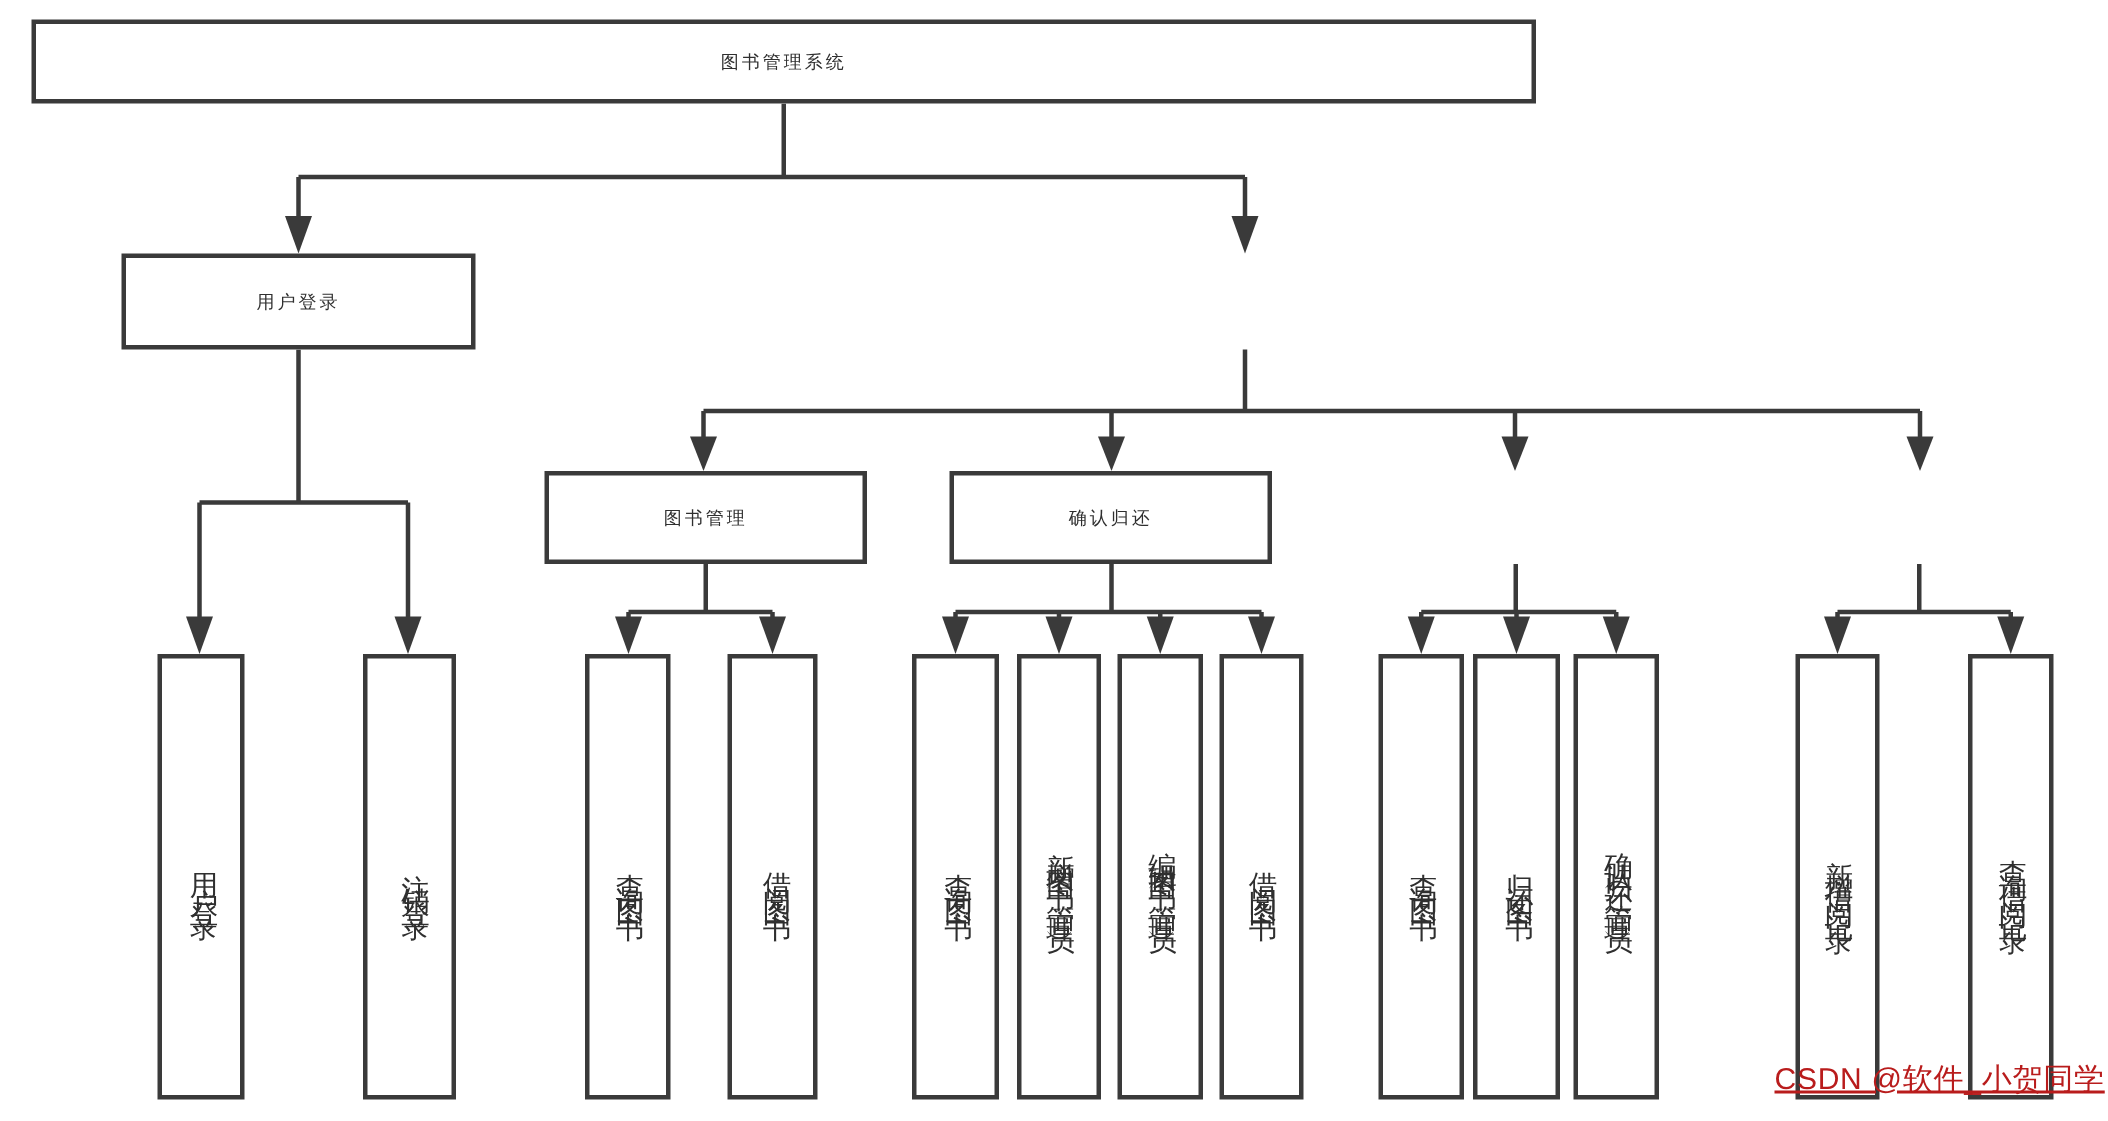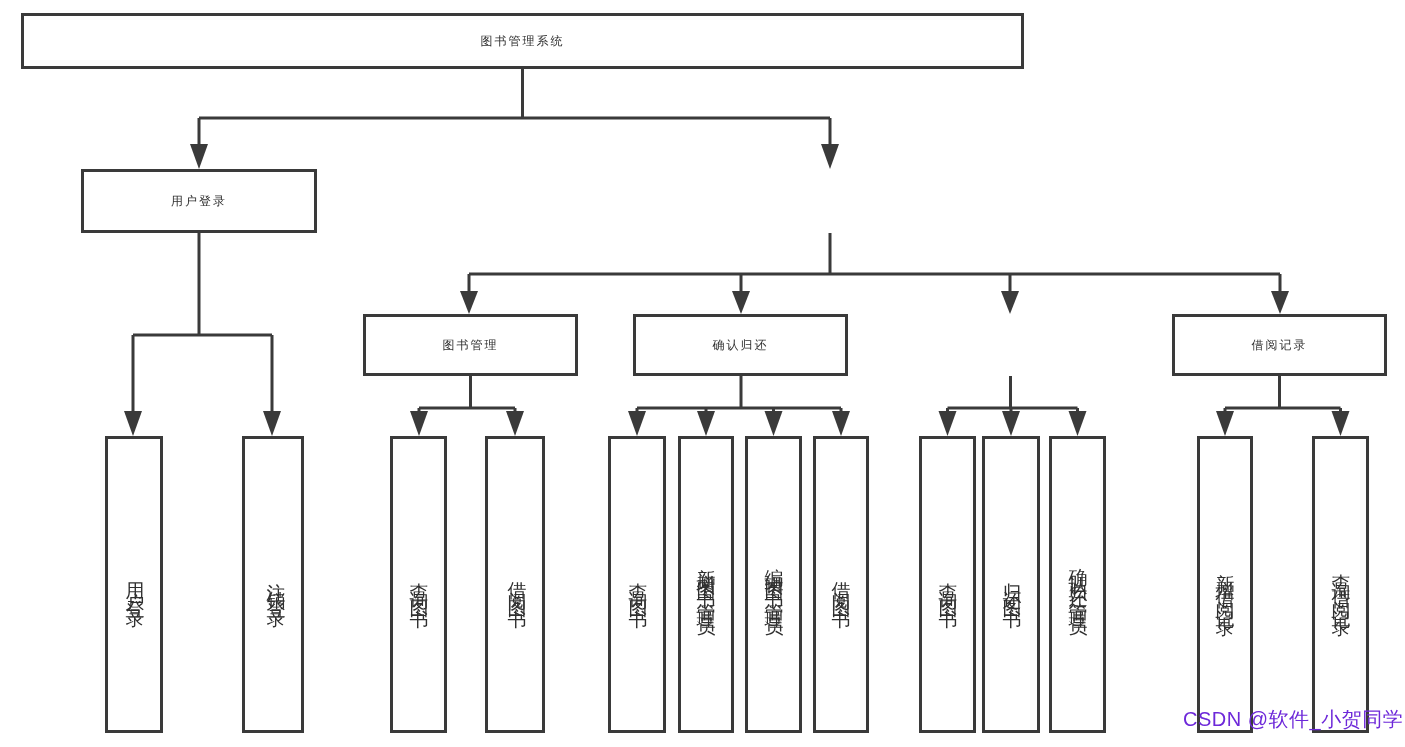--- a/index.html
+++ b/index.html
@@ -42,23 +42,24 @@
     font-size: 19px;
     letter-spacing: 9px;
     line-height: 50px;
   }
   .watermark {
     position: absolute;
     left: 1183px;
     top: 706px;
     font-size: 20px;
     letter-spacing: 0.5px;
-    color: #6d28d9;
+    color: #b91c1c;
     z-index: 3;
     white-space: nowrap;
+    text-decoration: underline;
   }
 </style>
 </head>
 <body>
 
 <div id="canvas">
 
   <svg id="connectors" width="1405" height="747" viewBox="0 0 1405 747">
     <g stroke="#3a3a3a" stroke-width="3" fill="none">
       <path d="M522.5 69 V118 M199 118 H830 M199 118 V146 M830 118 V146"></path>
@@ -121,21 +122,20 @@
       <polygon points="1331.5,411 1349.5,411 1340.5,436"></polygon>
     </g>
   </svg>
 
   <div class="node h" style="left:21px; top:13px; width:1003px; height:56px;">图书管理系统</div>
 
   <div class="node h" style="left:81px; top:169px; width:236px; height:64px;">用户登录</div>
 
   <div class="node h" style="left:363px; top:314px; width:215px; height:62px;">图书管理</div>
   <div class="node h" style="left:633px; top:314px; width:215px; height:62px;">确认归还</div>
-  <div class="node h" style="left:1172px; top:314px; width:215px; height:62px;">借阅记录</div>
 
   <div class="node v" style="left:105px; top:436px; width:58px; height:297px;">用户登录</div>
   <div class="node v" style="left:242px; top:436px; width:62px; height:297px;">注销登录</div>
 
   <div class="node v" style="left:390px; top:436px; width:57px; height:297px;">查询图书</div>
   <div class="node v" style="left:485px; top:436px; width:60px; height:297px;">借阅图书</div>
 
   <div class="node v" style="left:608px; top:436px; width:58px; height:297px;">查询图书</div>
   <div class="node v" style="left:678px; top:436px; width:56px; height:297px; letter-spacing:7px;">新增图书（管理员）</div>
   <div class="node v" style="left:745px; top:436px; width:57px; height:297px; letter-spacing:7px;">编辑图书（管理员）</div>

